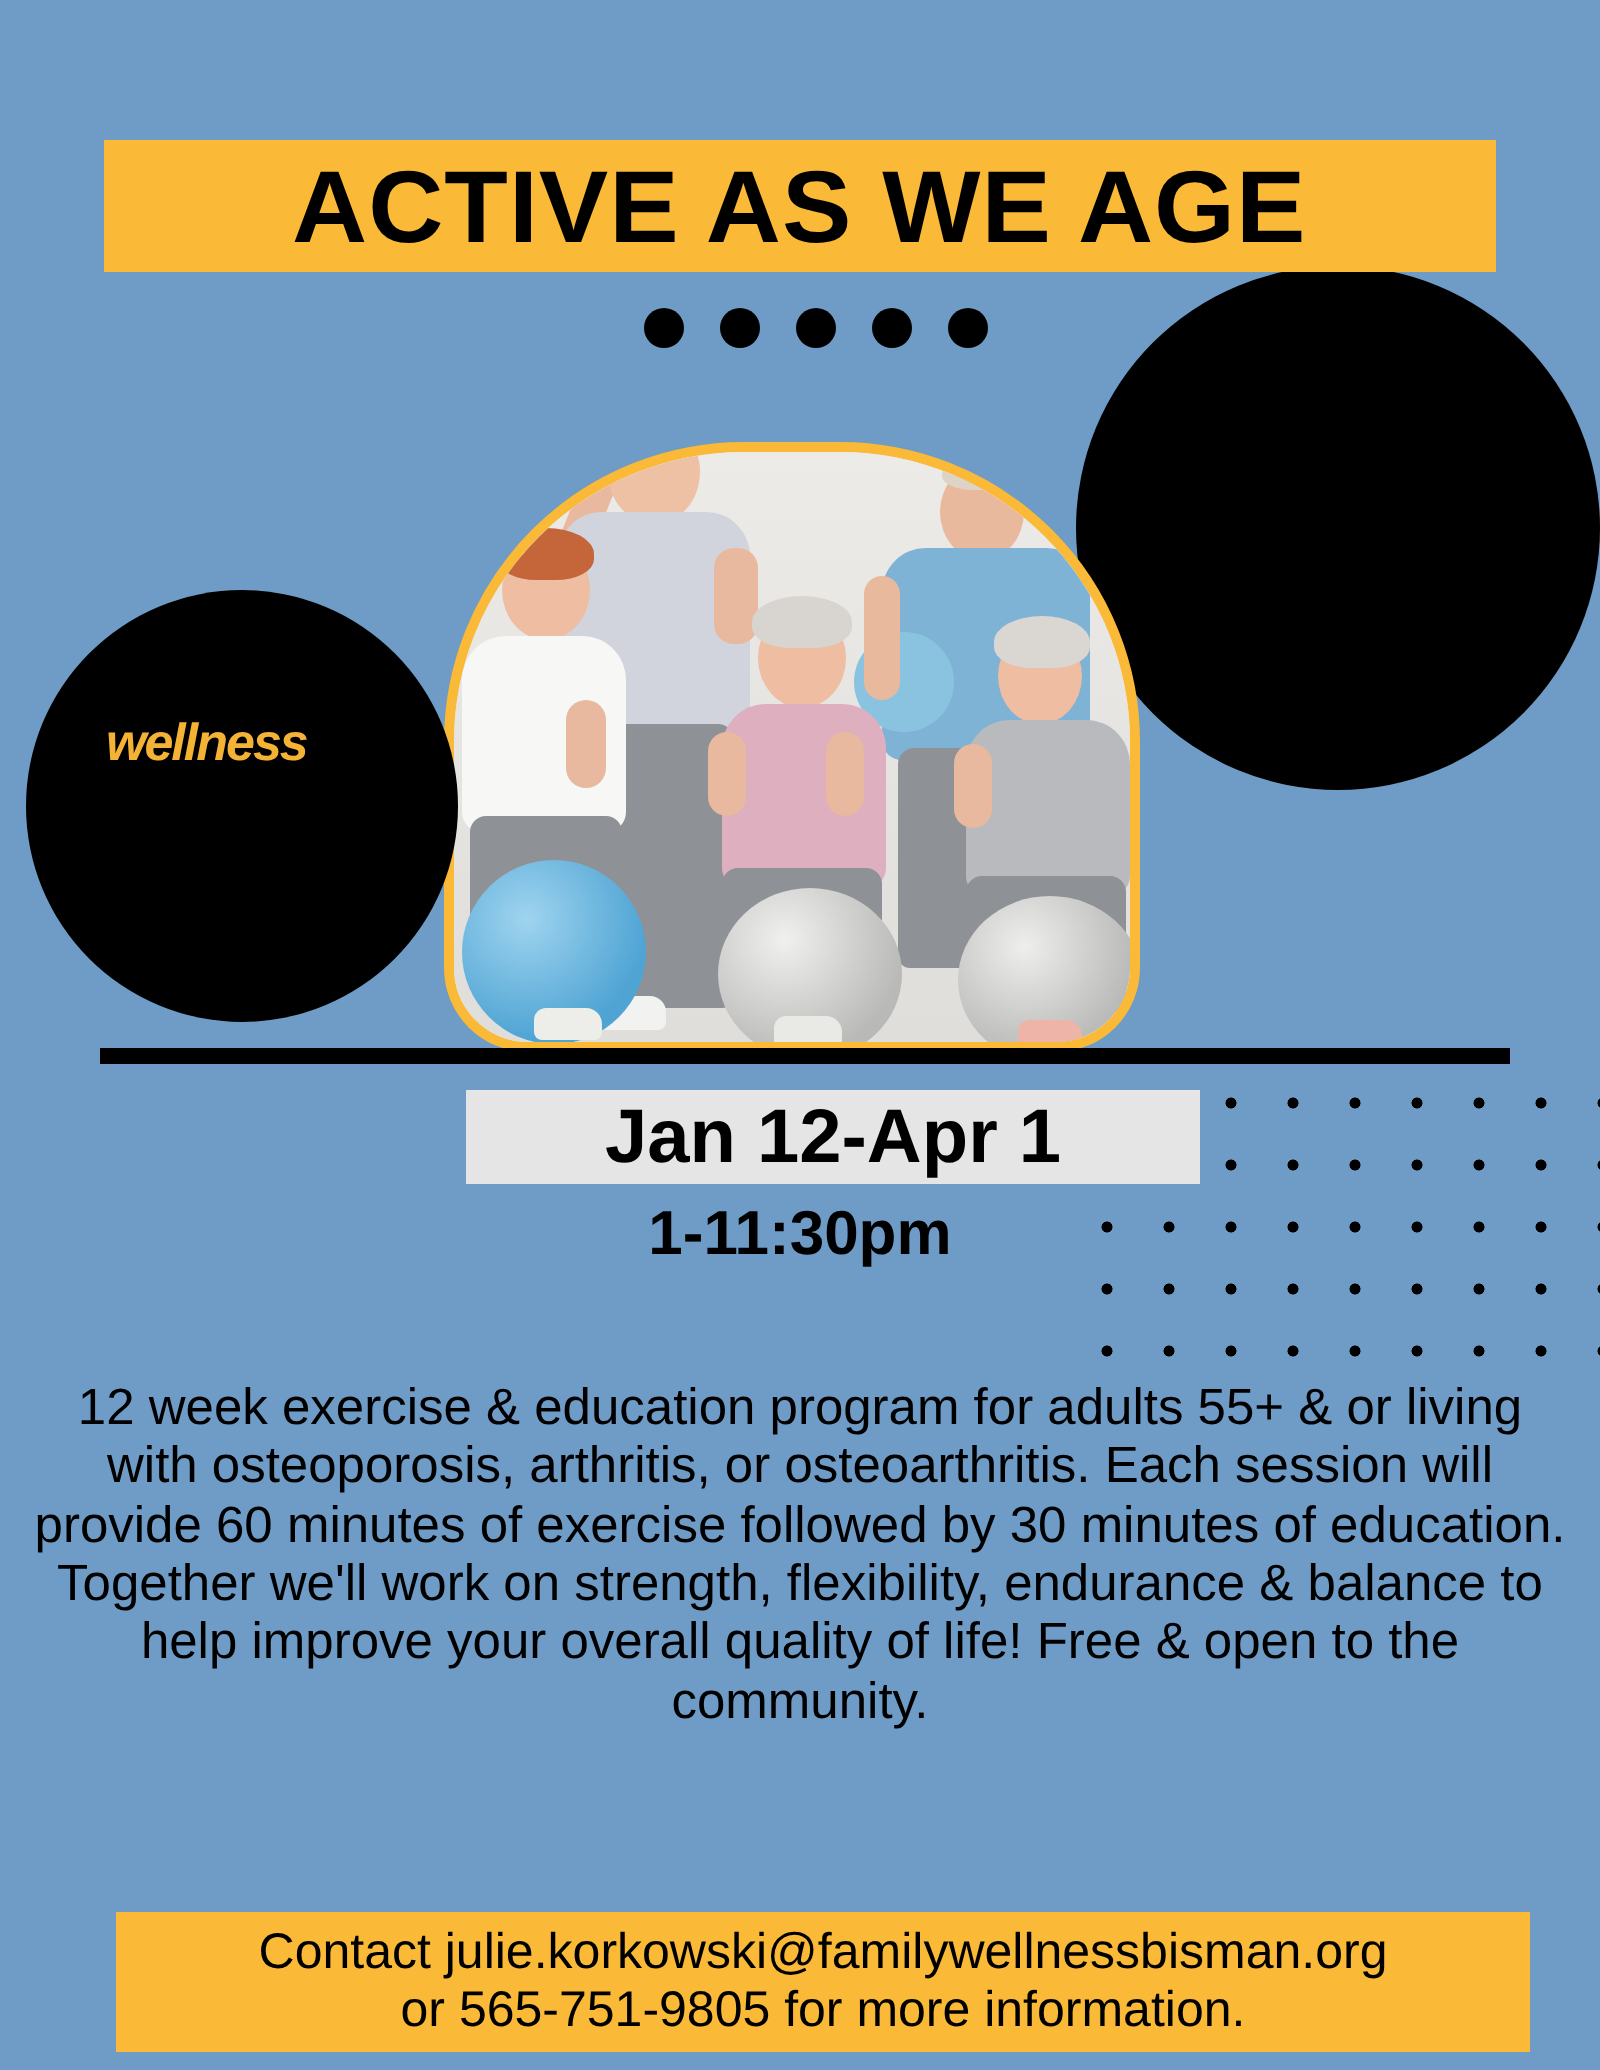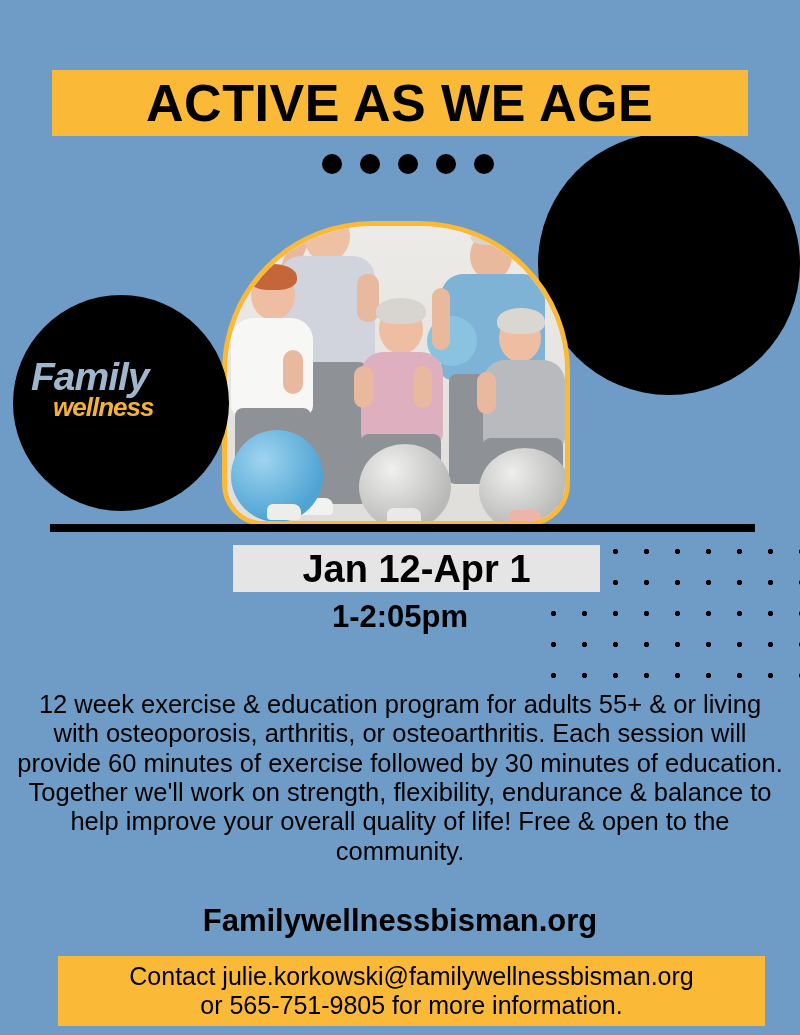--- a/index.html
+++ b/index.html
@@ -320,37 +320,35 @@
         <div class="pants" style="left:256px; top:212px; width:80px; height:68px;"></div>
         <div class="ball" style="left:252px; top:222px; width:92px; height:84px; background:radial-gradient(circle at 36% 30%, #eeeeec, #b5b5b3 72%);"></div>
         <div class="shoe" style="left:282px; top:284px; width:32px; height:16px; background:#eeb4a8;"></div>
       </div>
 
     </div>
   </div>
 
   <div class="circle-logo">
     <div class="logo-wrap">
-      <div class="logo-family">Family</div>
       <div class="logo-wellness">wellness</div>
     </div>
   </div>
 
   <div class="rule"></div>
 
   <div class="date-banner">
     <span class="date-text">Jan 12-Apr 1</span>
   </div>
 
   <div class="schedule">
-    <div>1-2:05pm</div>
+    <div>1-11:30pm</div>
   </div>
 
   <div class="body-copy">12 week exercise &amp; education program for adults 55+ &amp; or living with osteoporosis, arthritis, or osteoarthritis. Each session will provide 60 minutes of exercise followed by 30 minutes of education. Together we'll work on strength, flexibility, endurance &amp; balance to help improve your overall quality of life! Free &amp; open to the community.</div>
 
-  <div class="website">Familywellnessbisman.org</div>
 
   <div class="contact-banner">
     <div>Contact julie.korkowski@familywellnessbisman.org</div>
     <div>or 565-751-9805 for more information.</div>
   </div>
 
 </div>
 
 </body></html>

